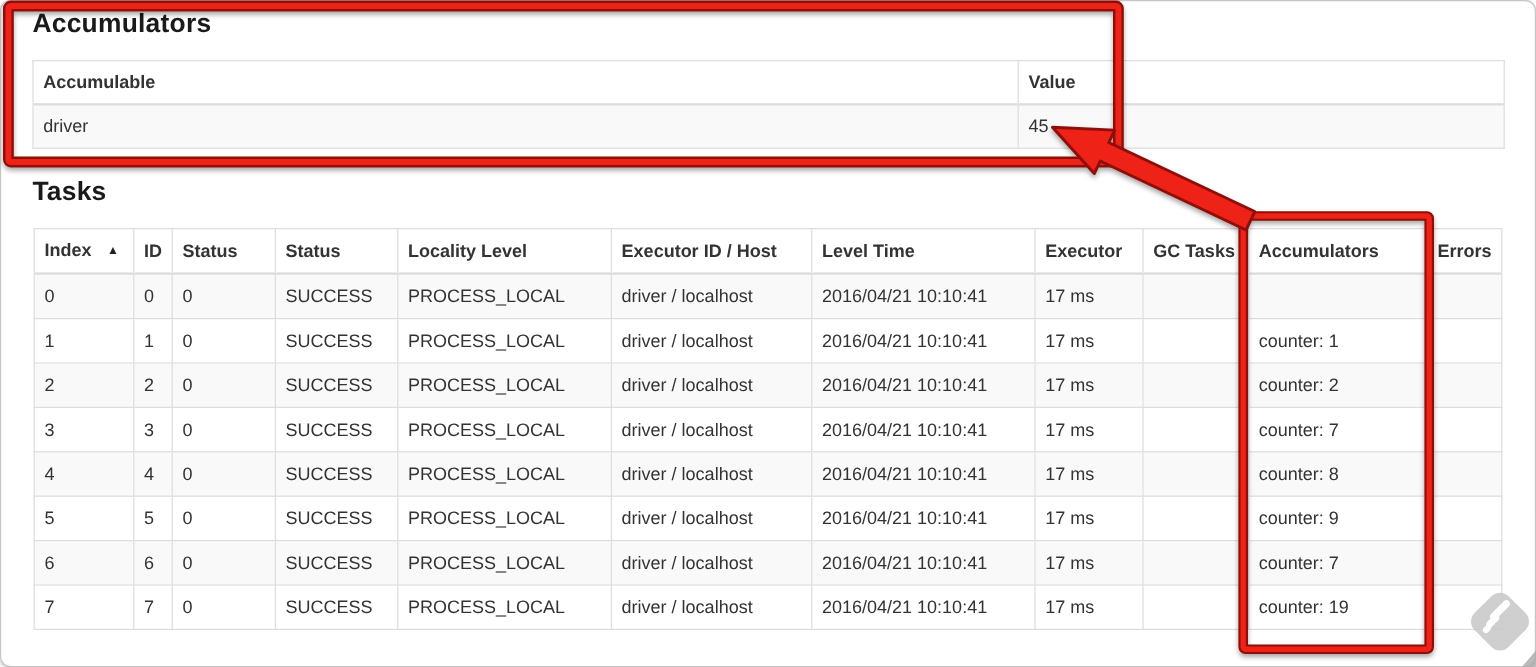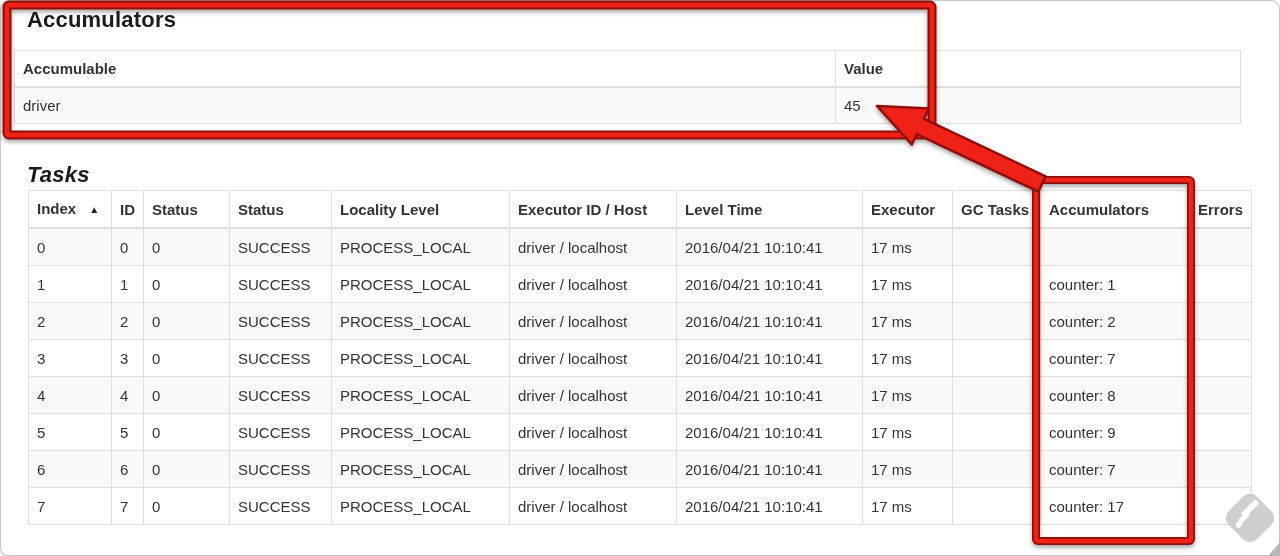--- a/index.html
+++ b/index.html
@@ -9,34 +9,34 @@
   }
   .page-frame {
     position: absolute; inset: 0; border: 1px solid #c6c6c6; border-radius: 9px;
     box-shadow: 0 1px 3px rgba(0,0,0,0.25); pointer-events: none; z-index: 40;
   }
   h2.section-heading {
     position: absolute; margin: 0; font-size: 22px; line-height: 26px;
     font-weight: bold; color: #1a1a1a; letter-spacing: 0.2px;
   }
   #acc-heading   { left: 27px; top: 7px;   }
-  #tasks-heading { left: 27px; top: 162px; font-style: italic; }
+  #tasks-heading { left: 27px; top: 147px; }
 
   table.ui-table {
     position: absolute; border-collapse: collapse; table-layout: fixed;
     font-size: 15px; color: #333333; background: #ffffff;
   }
   .ui-table th, .ui-table td {
     border: 1px solid #dddddd; text-align: left; vertical-align: middle;
     padding: 7px 8px; line-height: 21px; white-space: nowrap; overflow: hidden;
   }
   .ui-table thead th { font-weight: bold; border-bottom-width: 2px; background: #ffffff; }
   .ui-table tbody tr:nth-child(odd) { background: #f9f9f9; }
 
-  #acc-table   { left: 14px; top: 50px; width: 1226px; padding-left: 21px; }
+  #acc-table   { left: 27px; top: 50px; width: 1226px; padding-left: 21px; }
   #acc-table th, #acc-table td { height: 21px; }
   #tasks-table { left: 28px; top: 190px; width: 1223px; }
   #tasks-table th, #tasks-table td { height: 22px; }
 
   .sort { font-size: 10px; margin-left: 13px; color: #222222; vertical-align: 1px; }
 
   .overlay { position: absolute; left: 0; top: 0; z-index: 50; pointer-events: none; }
   .watermark { position: absolute; left: 1219px; top: 487px; z-index: 30; pointer-events: none; }
   .cursor-artifact { position: absolute; right: 0; bottom: 0; z-index: 45; pointer-events: none; }
 </style>
@@ -195,21 +195,21 @@
         <tr>
           <td>7</td>
           <td>7</td>
           <td>0</td>
           <td>SUCCESS</td>
           <td>PROCESS_LOCAL</td>
           <td>driver / localhost</td>
           <td>2016/04/21 10:10:41</td>
           <td>17 ms</td>
           <td></td>
-          <td>counter: 17</td>
+          <td>counter: 19</td>
           <td></td>
         </tr>
       </tbody>
   </table>
 </section>
 
 <svg class="watermark" width="62" height="62" viewBox="0 0 62 62">
   <g opacity="0.92">
     <rect x="11" y="11" width="40" height="40" rx="10" fill="#cbcbcb" transform="rotate(45 31 31)"></rect>
     <g fill="#ffffff">

